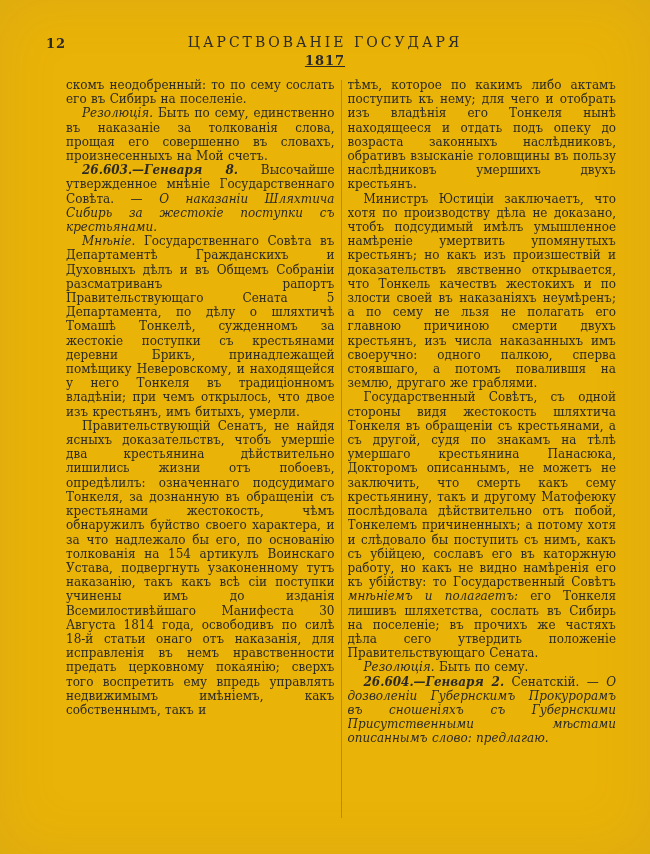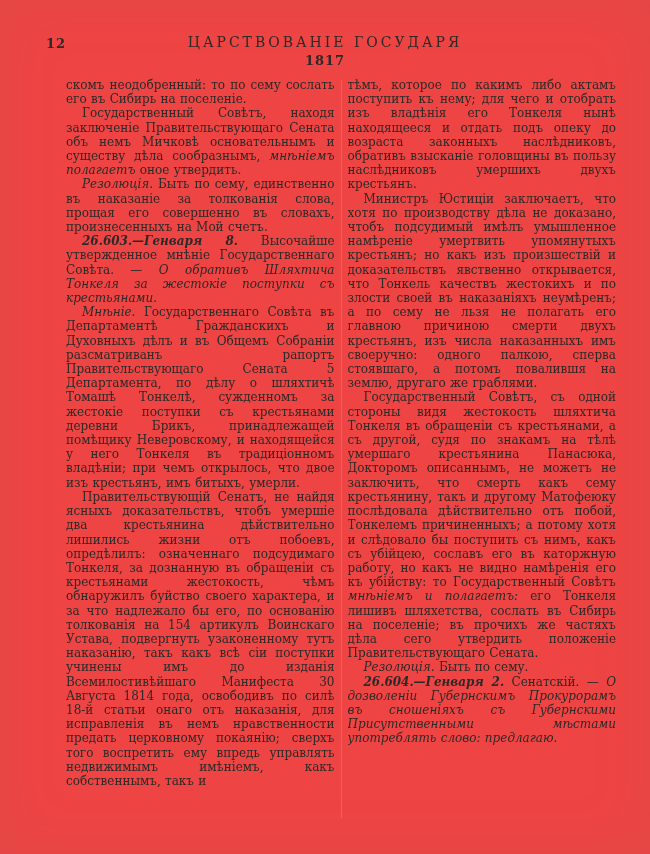--- a/index.html
+++ b/index.html
@@ -5,21 +5,21 @@
   html,body{margin:0;padding:0;}
   body{
     width:650px;height:854px;
     background:#e9e7e2;
     font-family:"DejaVu Serif", serif;
     -webkit-font-smoothing:antialiased;
   }
   .page{
     position:relative;
     width:650px;height:854px;
-    background:#ef4444;
+    background:#eab308;
     box-shadow:inset 0 0 60px rgba(120,110,90,0.12);
     overflow:hidden;
     color:#2b2a28;
   }
   .header{
     position:relative;
     padding-top:34px;
     text-align:center;
   }
   .page-number{
@@ -33,20 +33,21 @@
     font-size:14px;
     font-weight:normal;
     letter-spacing:3px;
     white-space:nowrap;
   }
   .year{
     font-size:13px;
     font-weight:bold;
     letter-spacing:1px;
     margin-top:3px;
+    text-decoration:underline;
   }
   .columns{
     display:flex;
     justify-content:center;
     margin-top:10px;
     padding:0 34px;
     gap:0;
     margin-left:32px;
   }
   .column{
@@ -78,28 +79,27 @@
 
 <div class="page">
   <div class="header">
     <span class="page-number">12</span>
     <div class="running-title">ЦАРСТВОВАНІЕ ГОСУДАРЯ</div>
     <div class="year">1817</div>
   </div>
   <div class="columns">
     <div class="column">
         <p class="para no-indent"><span>скомъ неодобренный: то по сему сослать его въ Сибирь на поселеніе.</span></p>
-        <p class="para"><span>Государственный Совѣтъ, находя заключеніе Правительствующаго Сената объ немъ Мичковѣ основательнымъ и существу дѣла сообразнымъ, </span><span class="seg-i">мнѣніемъ полагаетъ</span><span> оное утвердить.</span></p>
         <p class="para"><span class="seg-i">Резолюція.</span><span> Быть по сему, единственно въ наказаніе за толкованія слова, прощая его совершенно въ словахъ, произнесенныхъ на Мой счетъ.</span></p>
-        <p class="para"><span class="seg-b">26.603.—Генваря 8.</span><span> Высочайше утвержденное мнѣніе Государственнаго Совѣта. — </span><span class="seg-i">О обративъ Шляхтича Тонкеля за жестокіе поступки съ крестьянами.</span></p>
+        <p class="para"><span class="seg-b">26.603.—Генваря 8.</span><span> Высочайше утвержденное мнѣніе Государственнаго Совѣта. — </span><span class="seg-i">О наказаніи Шляхтича Сибирь за жестокіе поступки съ крестьянами.</span></p>
         <p class="para"><span class="seg-i">Мнѣніе.</span><span> Государственнаго Совѣта въ Департаментѣ Гражданскихъ и Духовныхъ дѣлъ и въ Общемъ Собраніи разсматриванъ рапортъ Правительствующаго Сената 5 Департамента, по дѣлу о шляхтичѣ Томашѣ Тонкелѣ, сужденномъ за жестокіе поступки съ крестьянами деревни Брикъ, принадлежащей помѣщику Неверовскому, и находящейся у него Тонкеля въ традиціонномъ владѣніи; при чемъ открылось, что двое изъ крестьянъ, имъ битыхъ, умерли.</span></p>
         <p class="para"><span>Правительствующій Сенатъ, не найдя ясныхъ доказательствъ, чтобъ умершіе два крестьянина дѣйствительно лишились жизни отъ побоевъ, опредѣлилъ: означеннаго подсудимаго Тонкеля, за дознанную въ обращеніи съ крестьянами жестокость, чѣмъ обнаружилъ буйство своего характера, и за что надлежало бы его, по основанію толкованія на 154 артикулъ Воинскаго Устава, подвергнуть узаконенному тутъ наказанію, такъ какъ всѣ сіи поступки учинены имъ до изданія Всемилостивѣйшаго Манифеста 30 Августа 1814 года, освободивъ по силѣ 18-й статьи онаго отъ наказанія, для исправленія въ немъ нравственности предать церковному покаянію; сверхъ того воспретить ему впредь управлять недвижимымъ имѣніемъ, какъ собственнымъ, такъ и</span></p>
       </div>
     <div class="col-divider"></div>
     <div class="column">
         <p class="para no-indent"><span>тѣмъ, которое по какимъ либо актамъ поступить къ нему; для чего и отобрать изъ владѣнія его Тонкеля нынѣ находящееся и отдать подъ опеку до возраста законныхъ наслѣдниковъ, обративъ взысканіе головщины въ пользу наслѣдниковъ умершихъ двухъ крестьянъ.</span></p>
         <p class="para"><span>Министръ Юстиціи заключаетъ, что хотя по производству дѣла не доказано, чтобъ подсудимый имѣлъ умышленное намѣреніе умертвить упомянутыхъ крестьянъ; но какъ изъ произшествій и доказательствъ явственно открывается, что Тонкель качествъ жестокихъ и по злости своей въ наказаніяхъ неумѣренъ; а по сему не льзя не полагать его главною причиною смерти двухъ крестьянъ, изъ числа наказанныхъ имъ своеручно: одного палкою, сперва стоявшаго, а потомъ повалившя на землю, другаго же граблями.</span></p>
         <p class="para"><span>Государственный Совѣтъ, съ одной стороны видя жестокость шляхтича Тонкеля въ обращеніи съ крестьянами, а съ другой, судя по знакамъ на тѣлѣ умершаго крестьянина Панасюка, Докторомъ описаннымъ, не можетъ не заключить, что смерть какъ сему крестьянину, такъ и другому Матофеюку послѣдовала дѣйствительно отъ побой, Тонкелемъ причиненныхъ; а потому хотя и слѣдовало бы поступить съ нимъ, какъ съ убійцею, сославъ его въ каторжную работу, но какъ не видно намѣренія его къ убійству: то Государственный Совѣтъ </span><span class="seg-i">мнѣніемъ и полагаетъ:</span><span> его Тонкеля лишивъ шляхетства, сослать въ Сибирь на поселеніе; въ прочихъ же частяхъ дѣла сего утвердить положеніе Правительствующаго Сената.</span></p>
         <p class="para"><span class="seg-i">Резолюція.</span><span> Быть по сему.</span></p>
-        <p class="para"><span class="seg-b">26.604.—Генваря 2.</span><span> Сенатскій. — </span><span class="seg-i">О дозволеніи Губернскимъ Прокурорамъ въ сношеніяхъ съ Губернскими Присутственными мѣстами употреблять слово: предлагаю.</span></p>
+        <p class="para"><span class="seg-b">26.604.—Генваря 2.</span><span> Сенатскій. — </span><span class="seg-i">О дозволеніи Губернскимъ Прокурорамъ въ сношеніяхъ съ Губернскими Присутственными мѣстами описаннымъ слово: предлагаю.</span></p>
       </div>
   </div>
 </div>
 
 </body></html>

